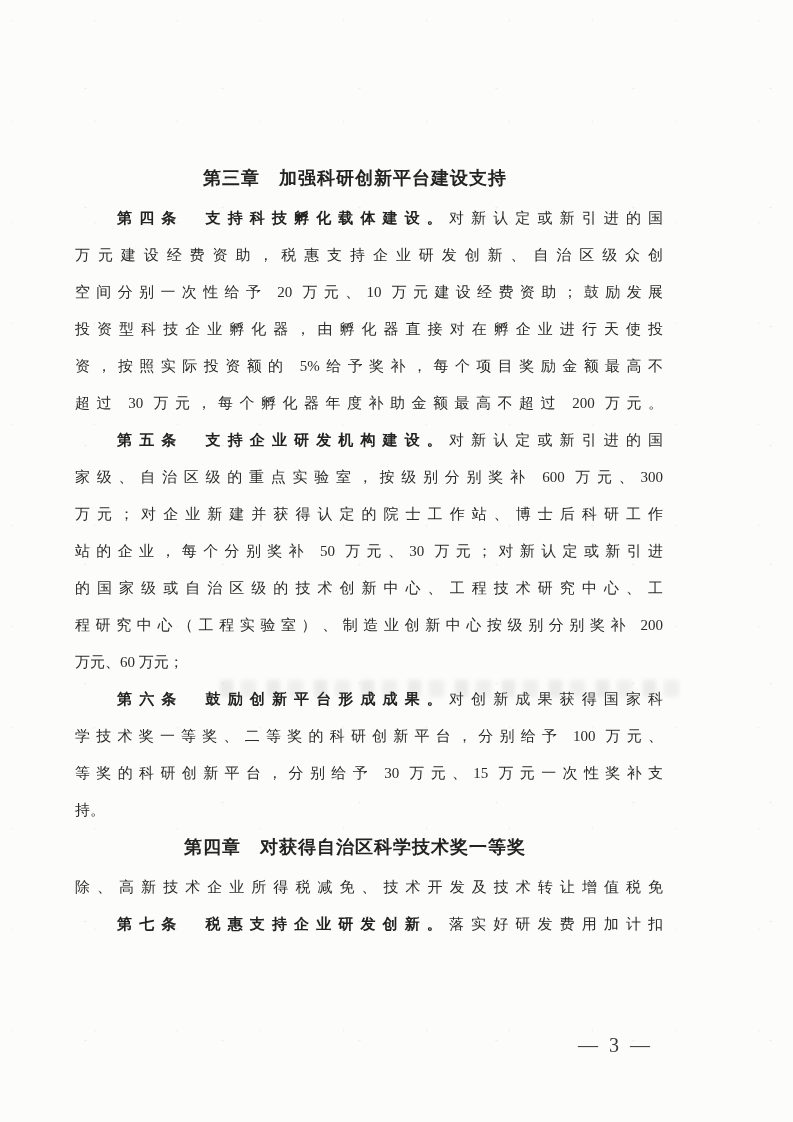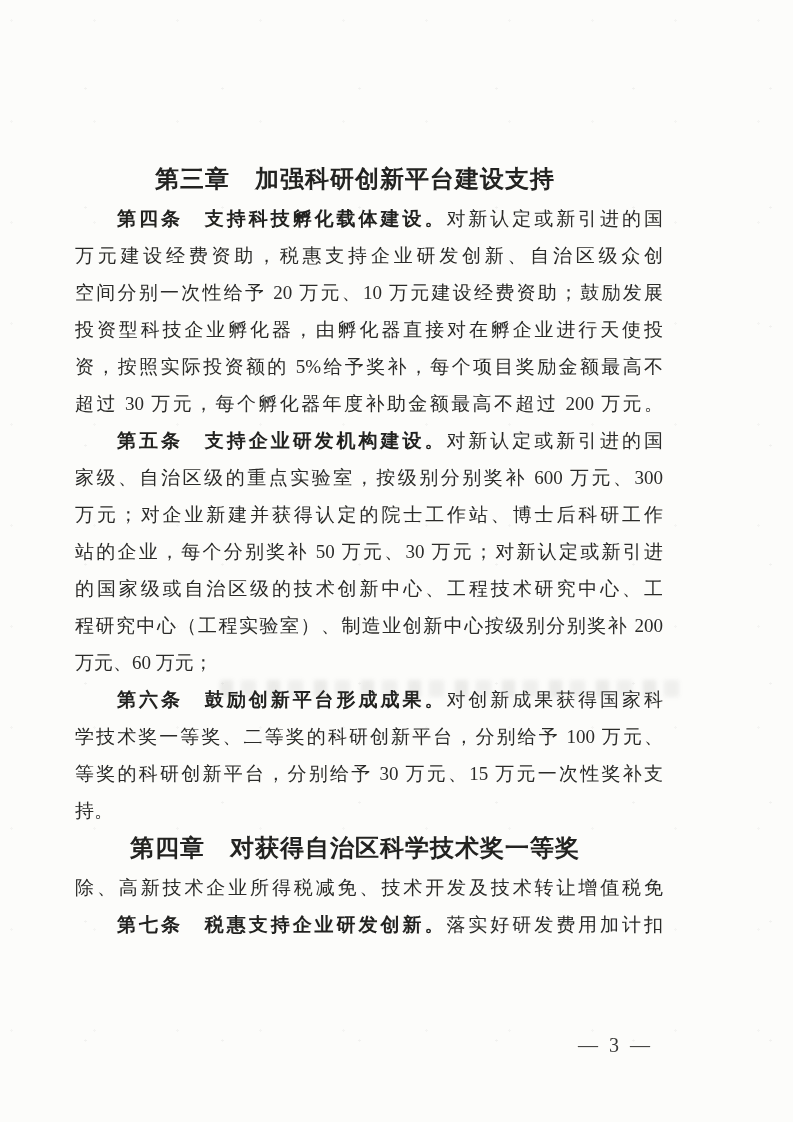--- a/index.html
+++ b/index.html
@@ -22,31 +22,31 @@
     color: #2b2b29;
   }
   .content {
     position: absolute;
     left: 75px; top: 160px;
     width: 588px;
   }
   .heading {
     font-family: "Liberation Sans", "DejaVu Sans", sans-serif;
     font-weight: 700;
-    font-size: 24px;
+    font-size: 18px;
     line-height: 37px;
     text-align: center;
     letter-spacing: 1px;
     margin-bottom: 3px;
     transform: translateX(-14px);
     color: #232321;
   }
   .para { margin: 0; }
   .line {
-    font-size: 19px;
+    font-size: 15px;
     line-height: 37px;
     white-space: nowrap;
     text-align: left;
     color: #2b2b29;
   }
   .line.j {
     white-space: normal;
     text-align: justify;
     text-align-last: justify;
     text-justify: inter-character;

